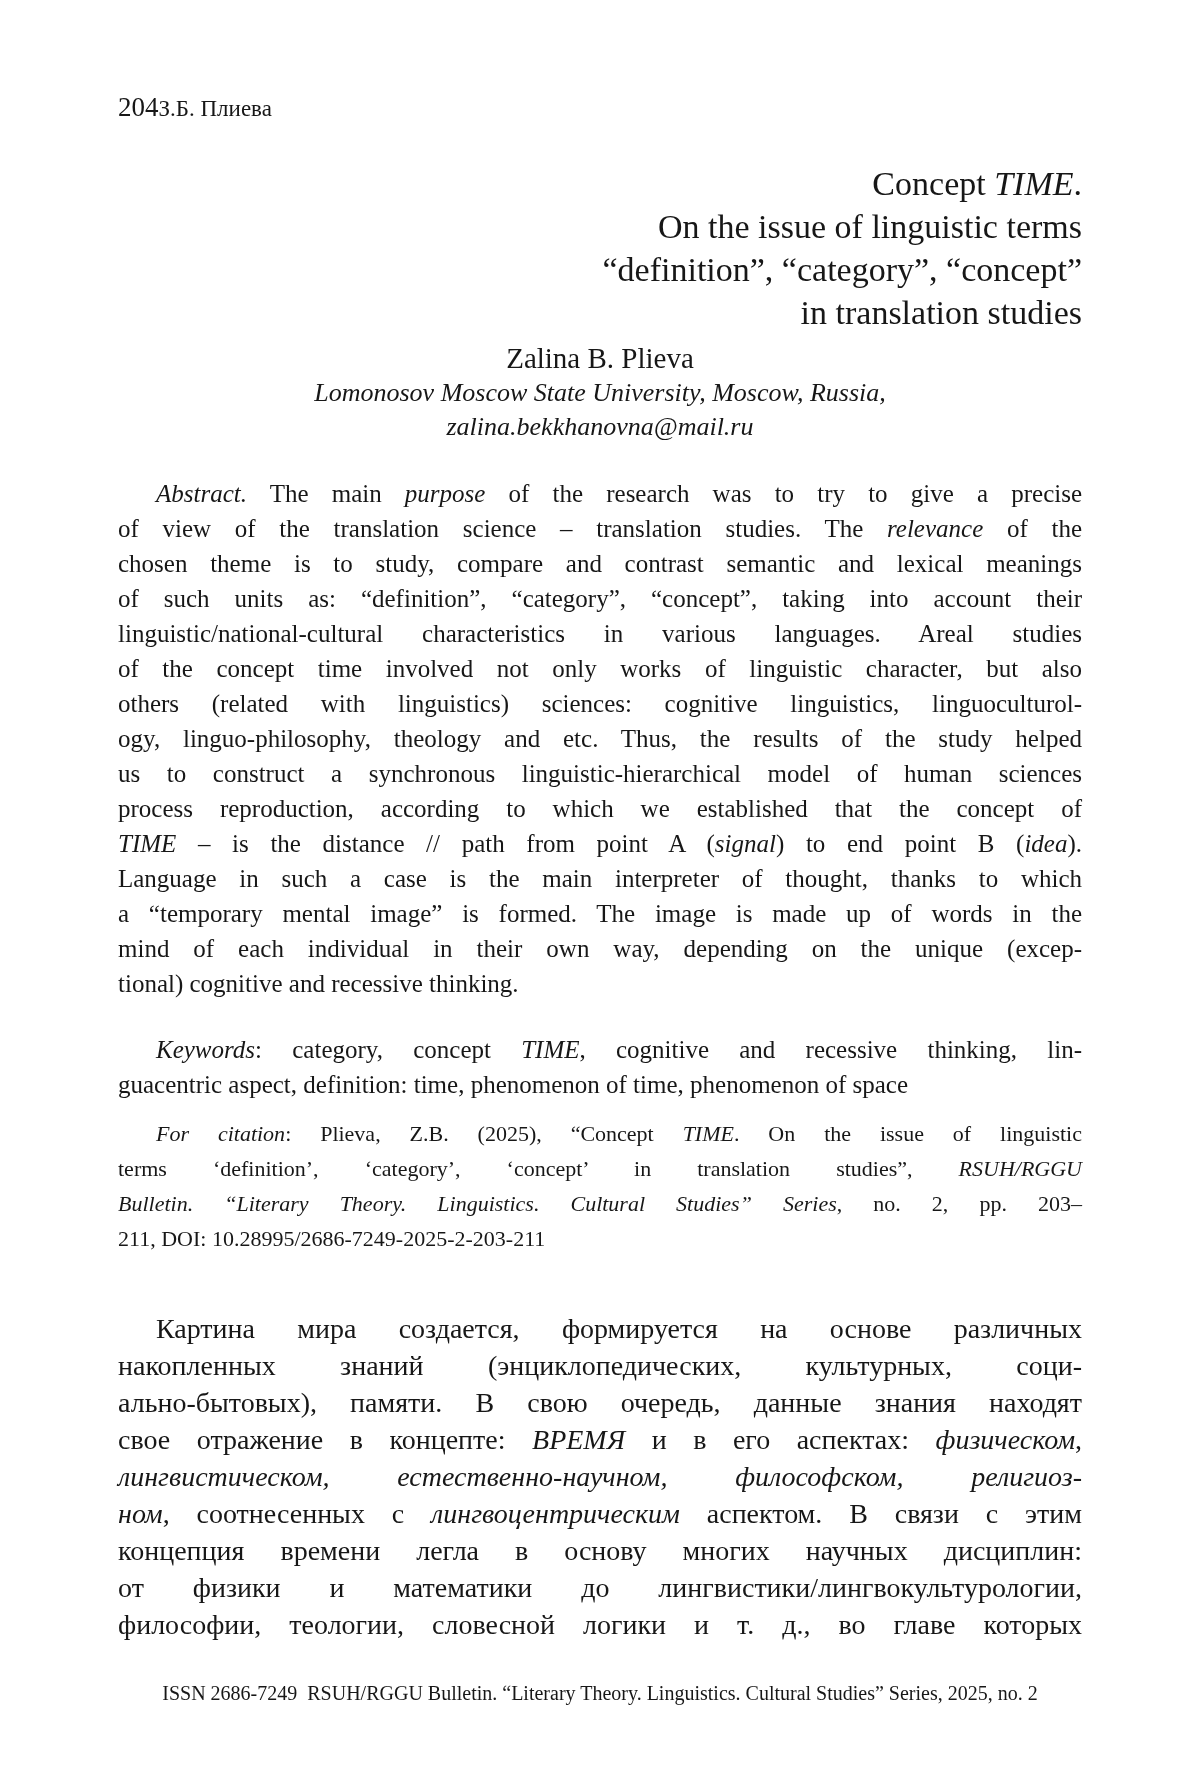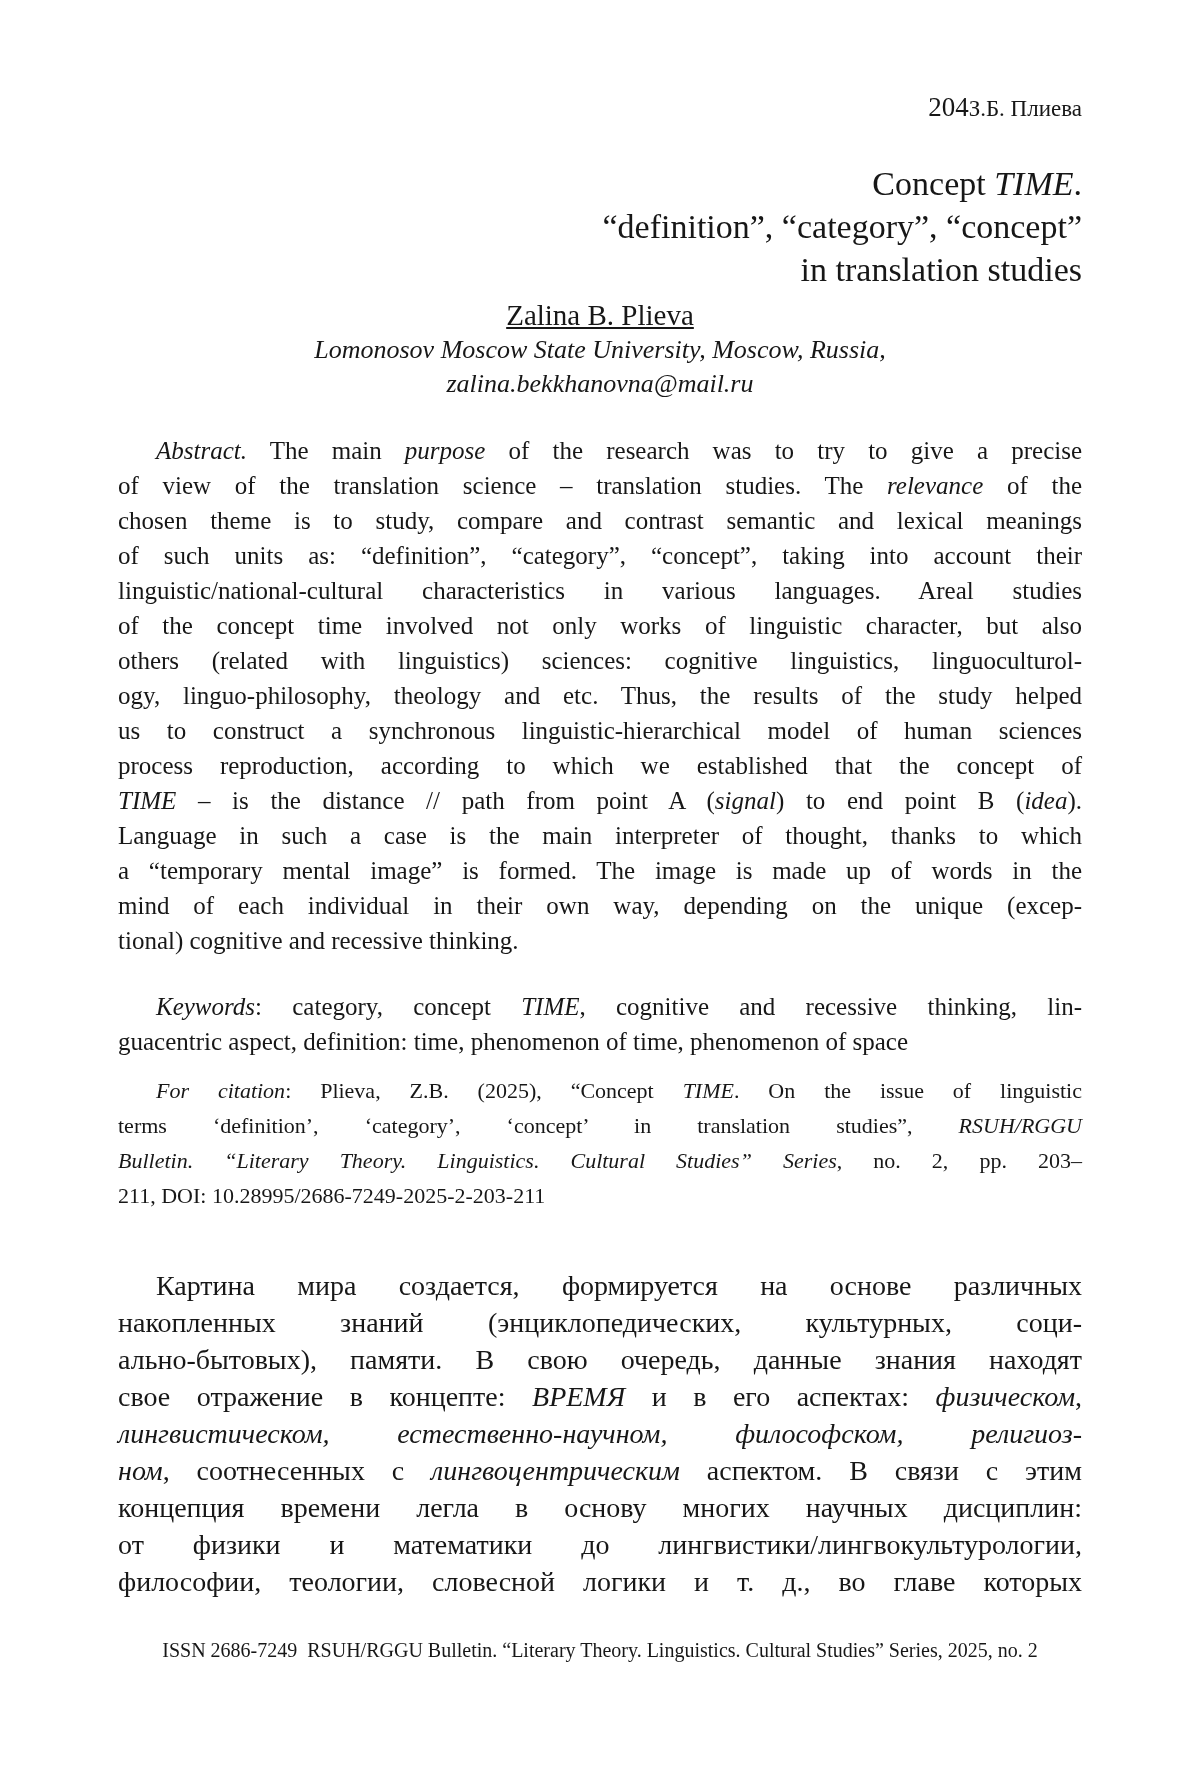--- a/index.html
+++ b/index.html
@@ -7,33 +7,33 @@
     width: 1200px; height: 1780px;
     box-sizing: border-box;
     padding: 92px 118px 0 118px;
     background: #ffffff;
     color: #171717;
     font-family: "Liberation Serif", "DejaVu Serif", serif;
     overflow: hidden;
     position: relative;
   }
   .header-row {
-    display: flex; justify-content: flex-end; align-items: baseline;
+    display: flex; justify-content: flex-start; align-items: baseline;
     height: 30px;
   }
   .page-number { font-size: 27px; }
   .running-head { font-size: 23px; }
 
   .title-block {
     margin: 40px 0 0 0; font-weight: normal;
     text-align: right; font-size: 34px; line-height: 43px;
   }
   .author-name {
     margin-top: 6px; text-align: center;
-    font-size: 29px; line-height: 36px; text-decoration: underline;
+    font-size: 29px; line-height: 36px;
   }
   .affiliation { text-align: center; font-size: 26px; line-height: 34px; }
 
   .abstract  { margin-top: 32px; font-size: 25px; line-height: 35px; }
   .keywords  { font-size: 25px; line-height: 35px; margin-top: 31px; }
   .citation  { margin-top: 14px; font-size: 22px; line-height: 35px; }
   .body-ru   { margin-top: 54px; font-size: 28px; line-height: 37px; }
 
   .footer {
     margin-top: 37px; text-align: center;
@@ -51,20 +51,21 @@
 
 <div class="page">
 
   <div class="header-row">
     <span class="page-number">204</span>
     <span class="running-head">З.Б. Плиева</span>
   </div>
 
   <h1 class="title-block">
       <div class="line"><span>Concept </span><span class="it">TIME</span><span>.</span></div>
+      <div class="line"><span>On the issue of linguistic terms</span></div>
       <div class="line"><span>“definition”, “category”, “concept”</span></div>
       <div class="line"><span>in translation studies</span></div>
     </h1>
 
   <div class="author-name">Zalina B. Plieva</div>
 
   <div class="affiliation">
       <div class="line"><span class="it">Lomonosov Moscow State University, Moscow, Russia,</span></div>
       <div class="line"><span class="it">zalina.bekkhanovna@mail.ru</span></div>
     </div>

